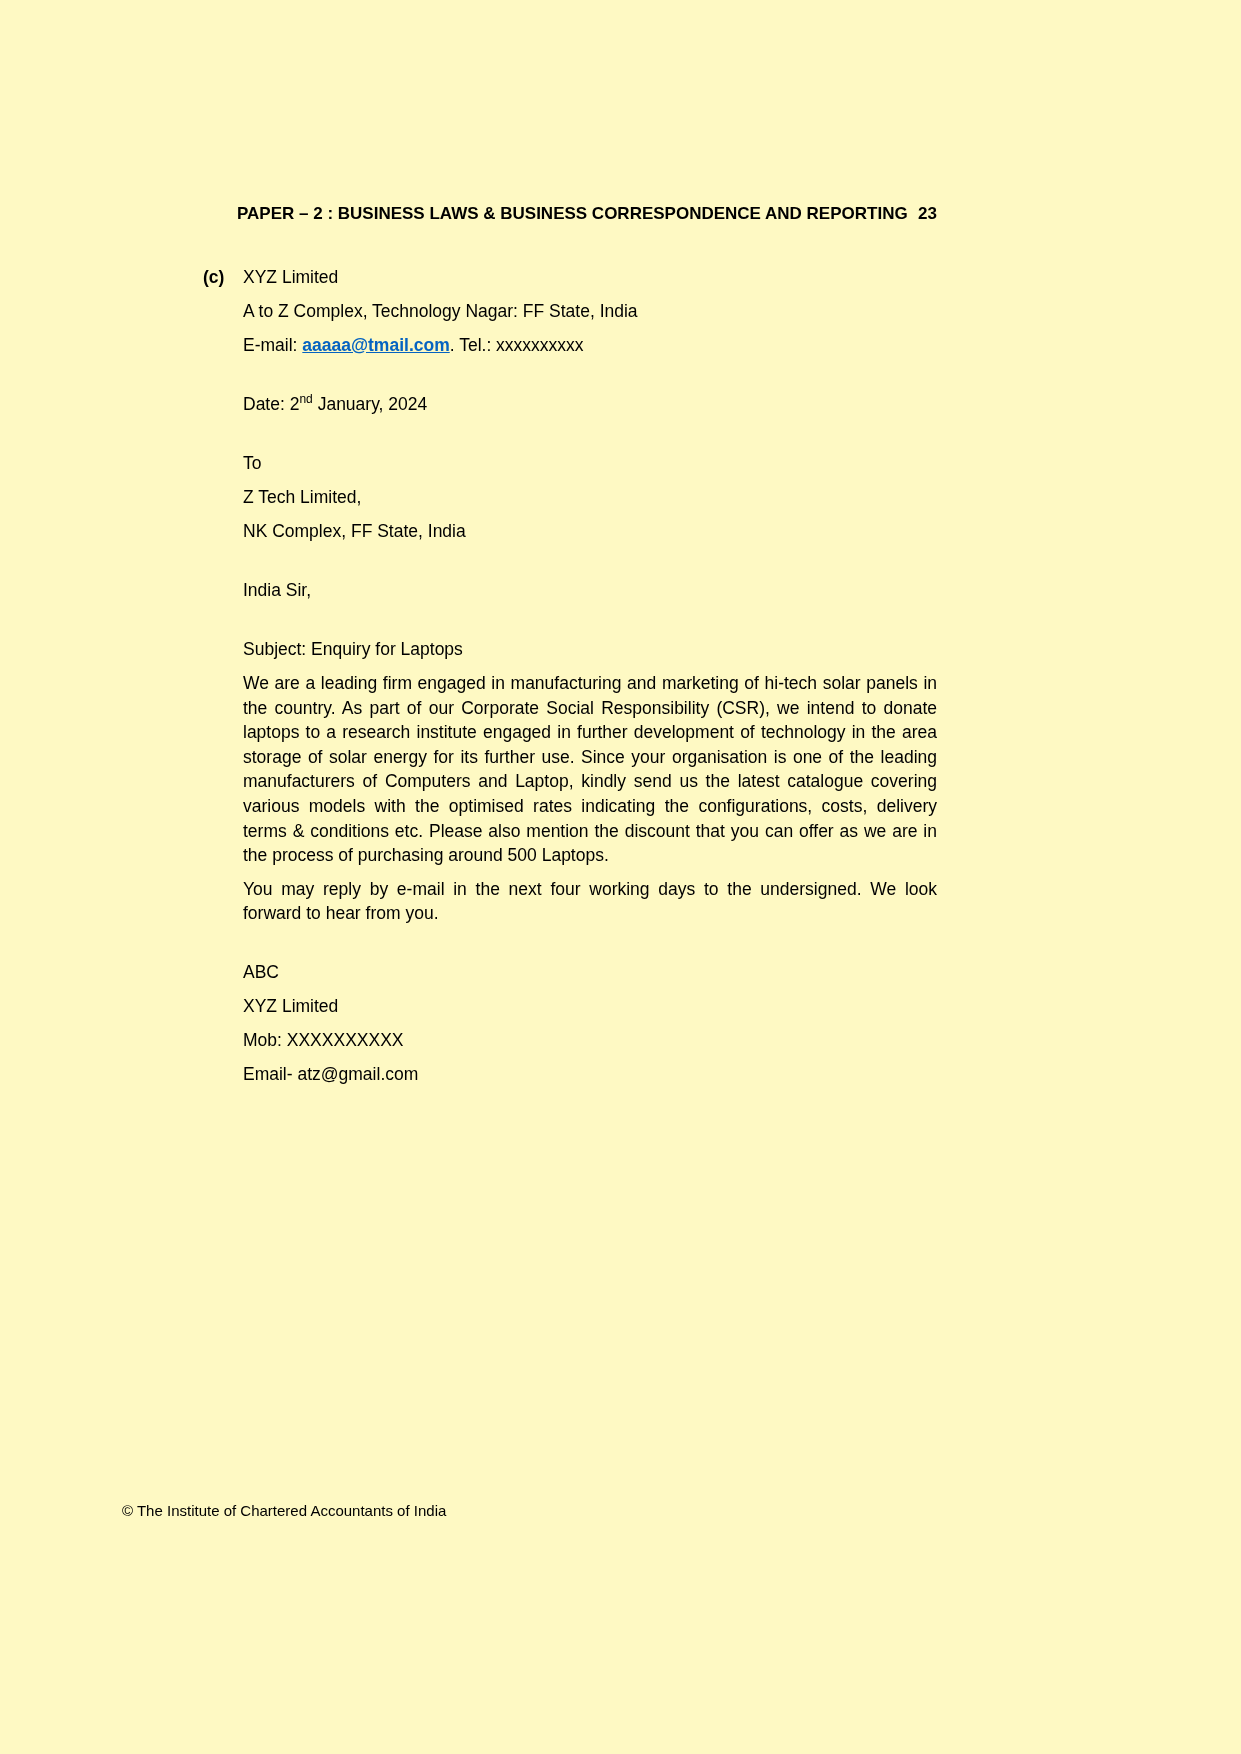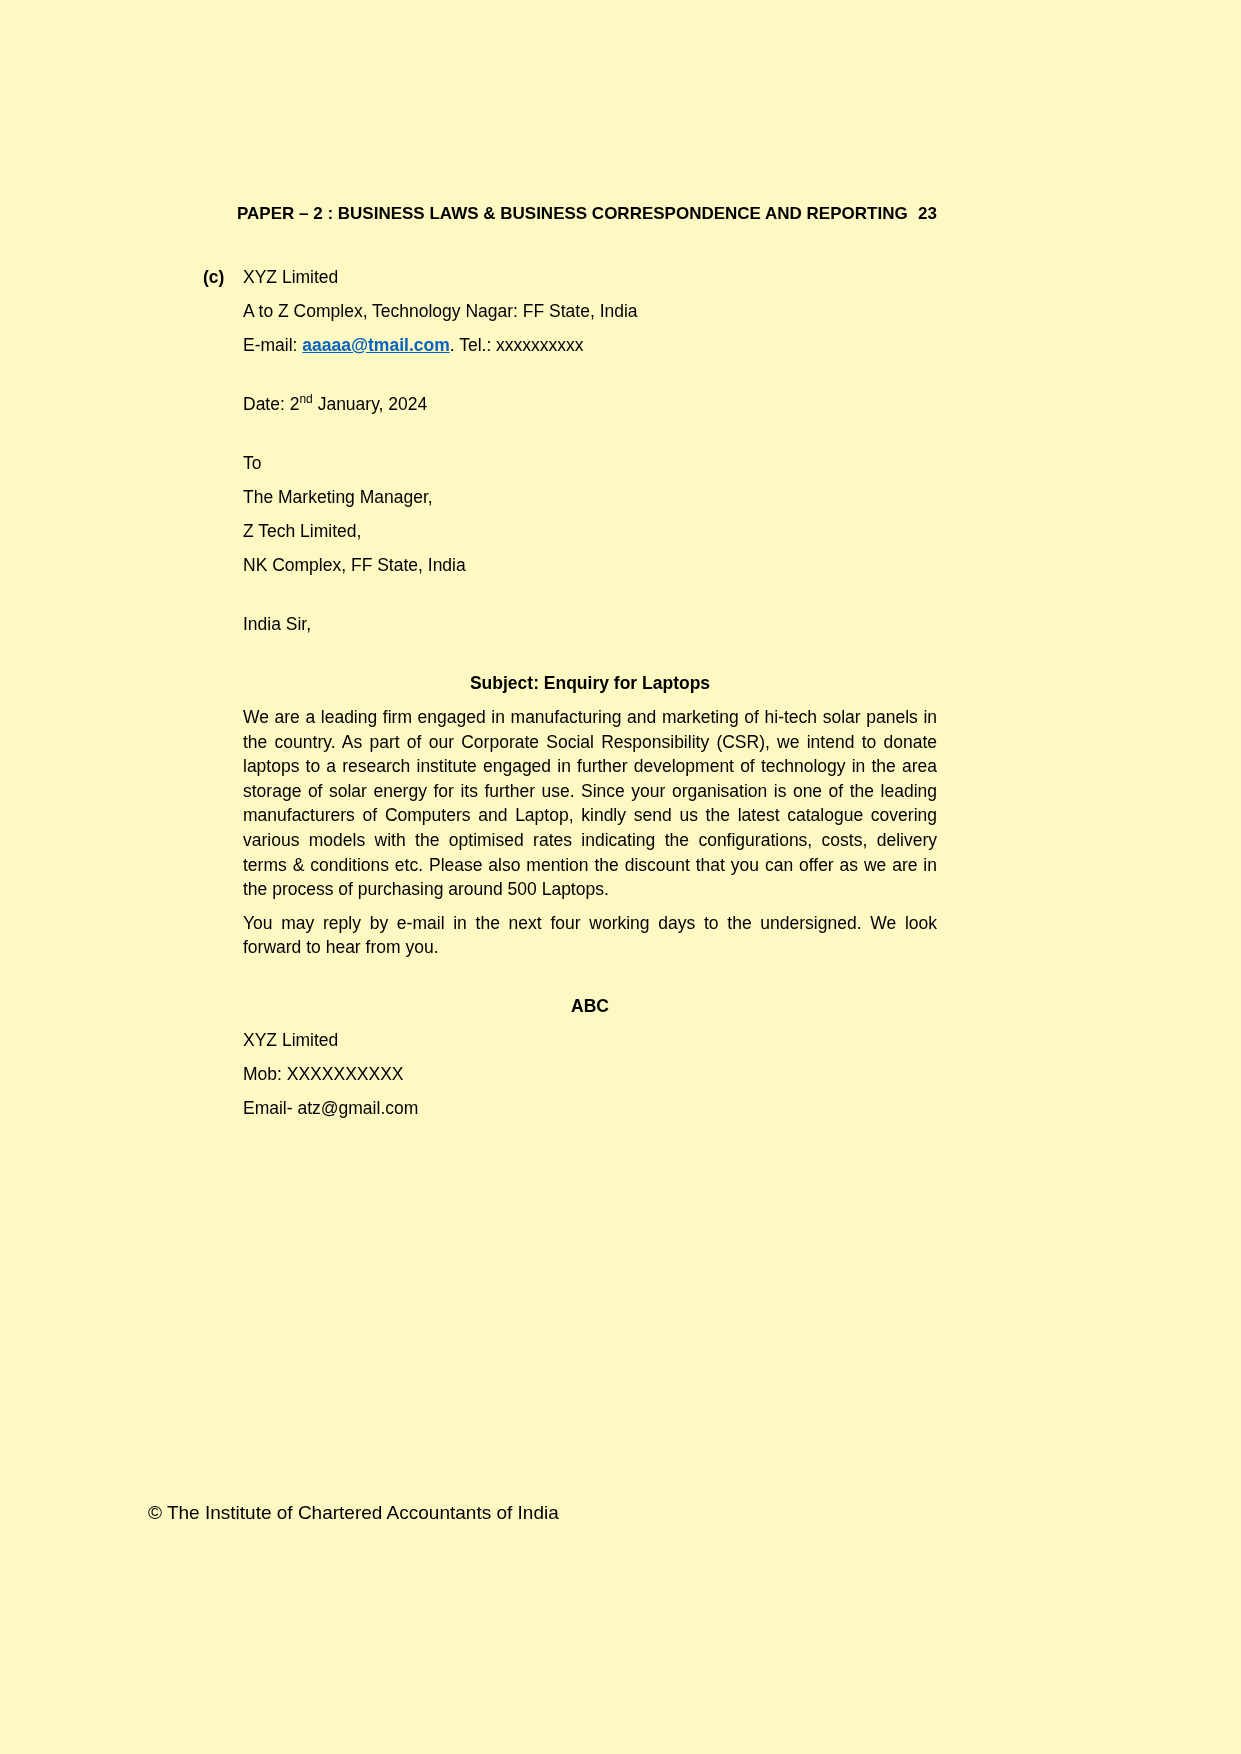--- a/index.html
+++ b/index.html
@@ -35,38 +35,38 @@
   }
   .first-row { display: flex; }
   .item-label {
     width: 40px;
     flex: 0 0 40px;
     font-weight: bold;
   }
   .indent { padding-left: 40px; }
   .line { line-height: 25px; margin-bottom: 9px; }
   .gap-top { margin-top: 34px; }
-  .bold { font-weight: bold; text-align: center; }
+  .bold { font-weight: normal; }
   .para {
     text-align: justify;
     line-height: 24.6px;
     margin-bottom: 9px;
   }
   .email-link {
     color: #0563c1;
     font-weight: bold;
     text-decoration: underline;
     cursor: pointer;
   }
   sup { font-size: 12px; line-height: 0; }
   .footer {
     position: absolute;
-    left: 148px;
+    left: 122px;
     top: 1502px;
-    font-size: 19px;
+    font-size: 15px;
   }
 </style>
 </head>
 <body>
 
 <div class="page">
 
   <div class="header">
     <span>PAPER – 2 : BUSINESS LAWS &amp; BUSINESS CORRESPONDENCE AND REPORTING</span>
     <span class="page-number">23</span>
@@ -83,21 +83,20 @@
 
     <div class="line indent">
       <span>E-mail: </span><span class="email-link">aaaaa@tmail.com</span><span>. Tel.: xxxxxxxxxx</span>
     </div>
 
     <div class="line indent gap-top">
       <span>Date: 2</span><sup>nd</sup><span> January, 2024</span>
     </div>
 
     <div class="line indent gap-top">To</div>
-    <div class="line indent">The Marketing Manager,</div>
     <div class="line indent">Z Tech Limited,</div>
     <div class="line indent">NK Complex, FF State, India</div>
 
     <div class="line indent gap-top">India Sir,</div>
 
     <div class="line indent gap-top bold">Subject: Enquiry for Laptops</div>
 
     <div class="para indent">We are a leading firm engaged in manufacturing and marketing of hi-tech solar panels in the country. As part of our Corporate Social Responsibility (CSR), we intend to donate laptops to a research institute engaged in further development of technology in the area storage of solar energy for its further use. Since your organisation is one of the leading manufacturers of Computers and Laptop, kindly send us the latest catalogue covering various models with the optimised rates indicating the configurations, costs, delivery terms &amp; conditions etc. Please also mention the discount that you can offer as we are in the process of purchasing around 500 Laptops.</div>
     <div class="para indent">You may reply by e-mail in the next four working days to the undersigned. We look forward to hear from you.</div>
 

